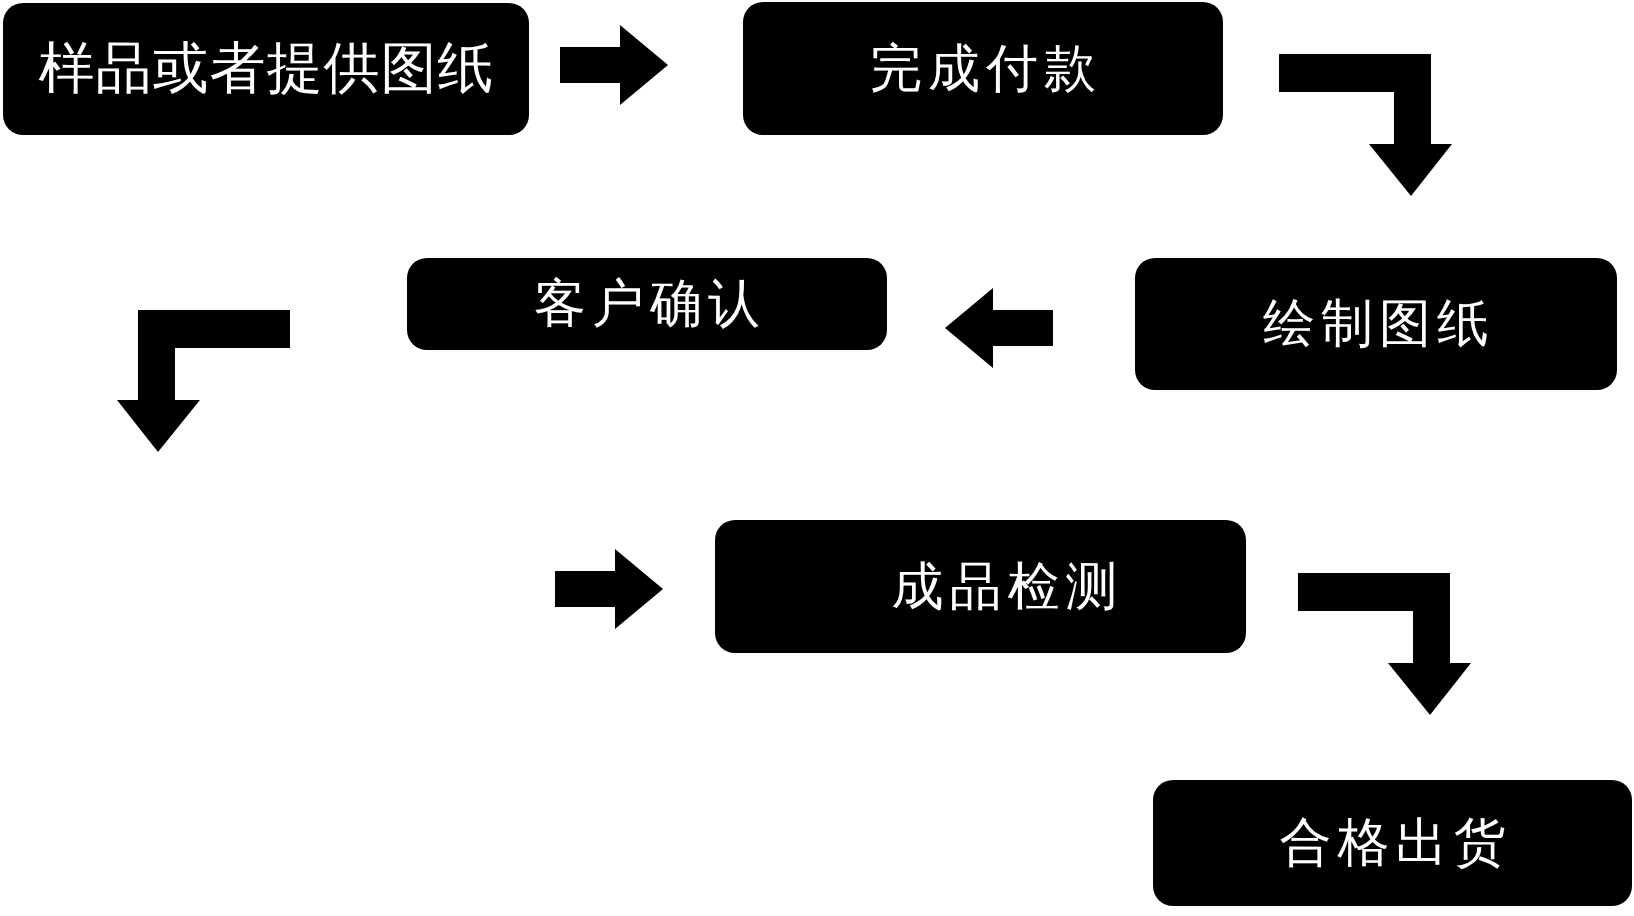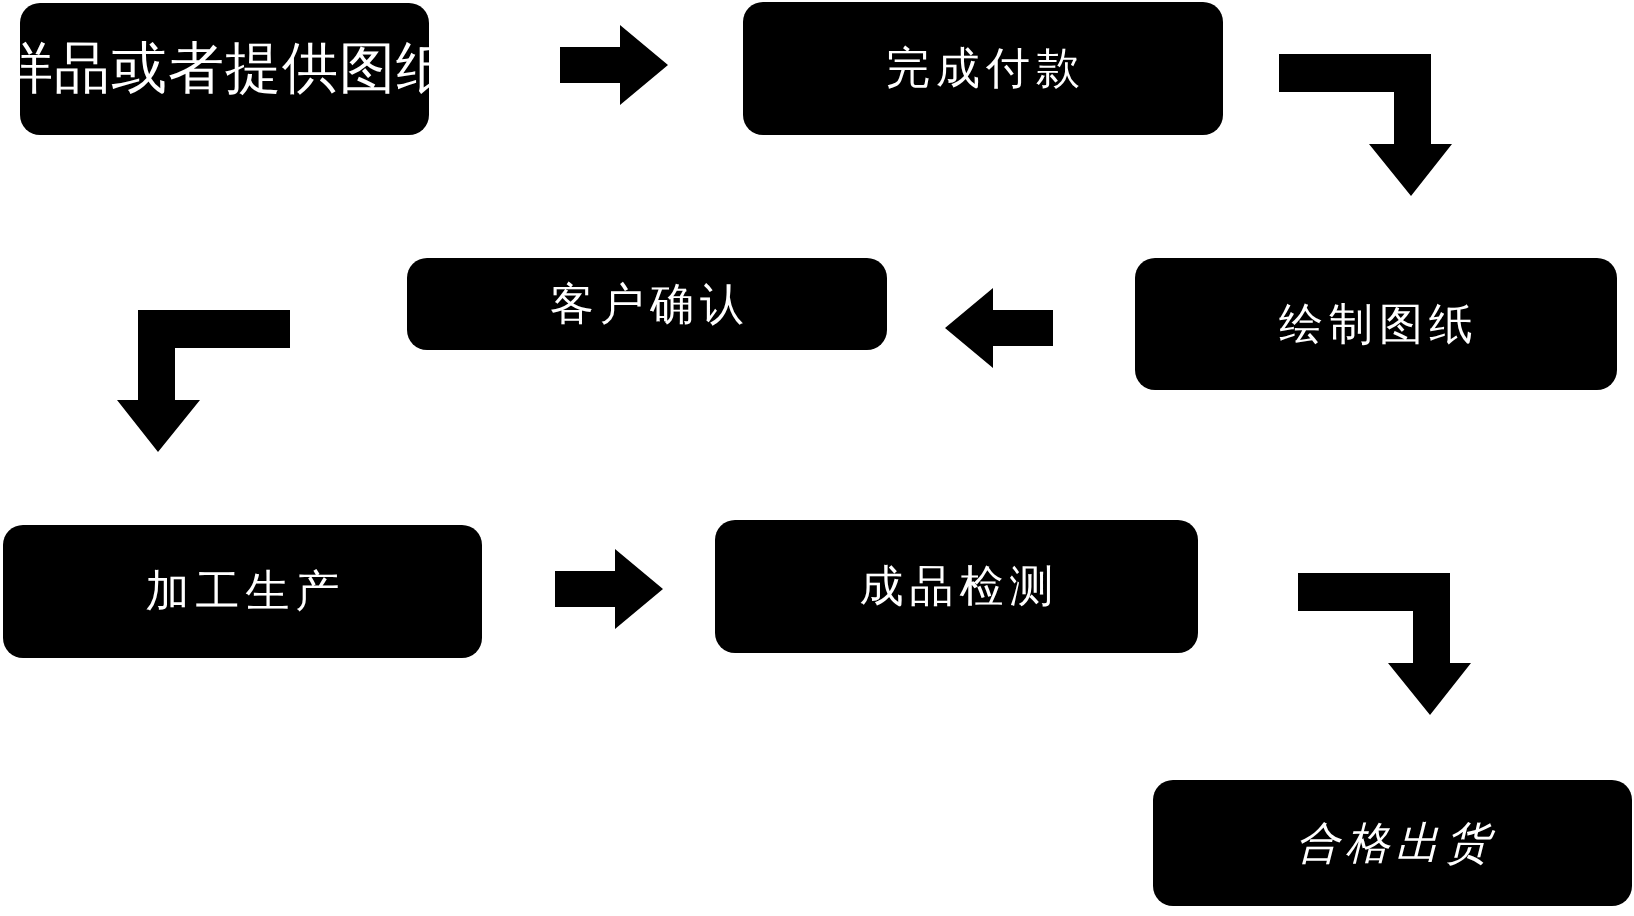--- a/index.html
+++ b/index.html
@@ -16,41 +16,41 @@
     font-family: "Liberation Sans", "DejaVu Sans", sans-serif;
   }
   .node {
     position: absolute;
     background: #000000;
     color: #ffffff;
     border-radius: 20px;
     display: flex;
     align-items: center;
     justify-content: center;
-    font-size: 44px;
+    font-size: 52px;
     letter-spacing: 6px;
     white-space: nowrap;
   }
   .node .lbl {
     margin-right: -6px; 
   }
   .node--long {
     font-size: 56px;
     letter-spacing: 1px;
   }
   .node--long .lbl { margin-right: -1px; }
 
   
-  .n1 { left: 20px;    top: 3px;   width: 409px; height: 132px; }
+  .n1 { left: 3px;    top: 3px;   width: 526px; height: 132px; }
   .n2 { left: 743px;  top: 2px;   width: 480px; height: 133px; }
   .n3 { left: 1103px; top: 258px; width: 482px; height: 132px; margin-left: 32px; }
   .n4 { left: 407px;  top: 258px; width: 480px; height: 92px; }
   .n5 { left: 3px;    top: 525px; width: 479px; height: 133px; }
-  .n6 { left: 715px;  top: 520px; width: 483px; height: 133px; }
-  .n7 { left: 1153px; top: 780px; width: 479px; height: 126px; font-style: italic; }
+  .n6 { left: 715px;  top: 520px; width: 483px; height: 133px; padding-left: 48px; }
+  .n7 { left: 1153px; top: 780px; width: 479px; height: 126px; }
 
   .connector {
     position: absolute;
     display: block;
   }
   .connector polygon { fill: #000000; }
 
   
   .c1 { left: 560px;  top: 25px;  width: 108px; height: 80px;  }
   .c2 { left: 1279px; top: 54px;  width: 173px; height: 142px; }
@@ -89,23 +89,20 @@
   </svg>
 
   <div class="node n4">
     <span class="lbl">客户确认</span>
   </div>
 
   <svg class="connector c4" viewBox="0 0 173 142" aria-hidden="true">
     <polygon points="21,0 173,0 173,38 58,38 58,90 83,90 41,142 0,90 21,90"></polygon>
   </svg>
 
-  <div class="node n5">
-    <span class="lbl">加工生产</span>
-  </div>
 
   <svg class="connector c5" viewBox="0 0 108 80" aria-hidden="true">
     <polygon points="0,22 60,22 60,0 108,40 60,80 60,58 0,58"></polygon>
   </svg>
 
   <div class="node n6">
     <span class="lbl">成品检测</span>
   </div>
 
   <svg class="connector c6" viewBox="0 0 173 142" aria-hidden="true">

